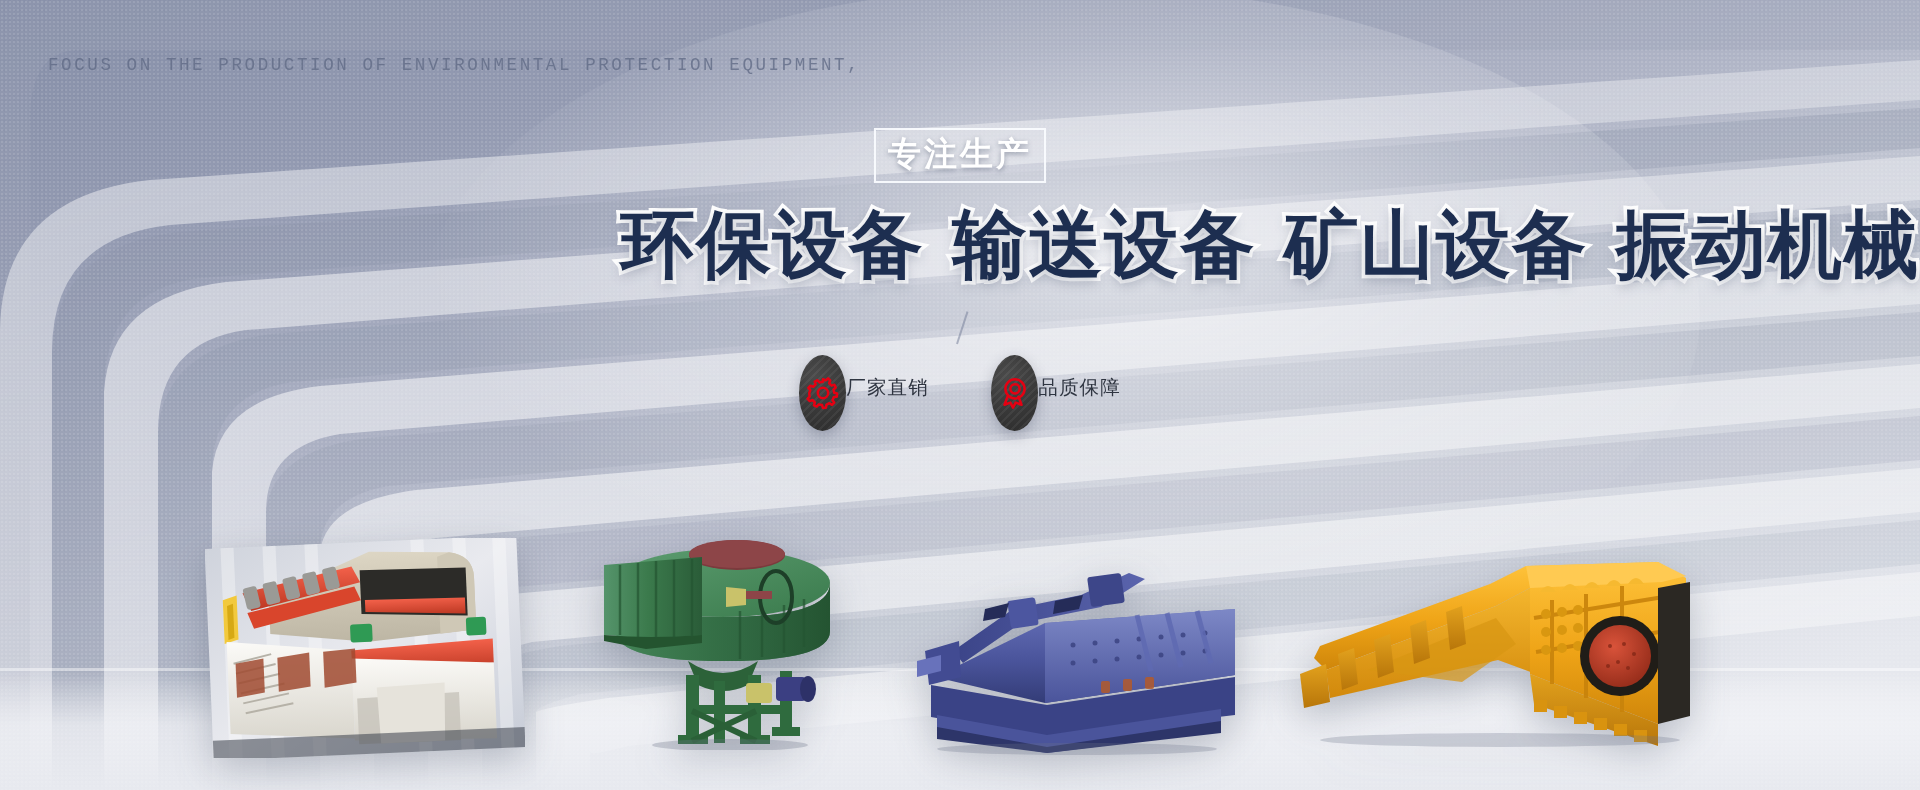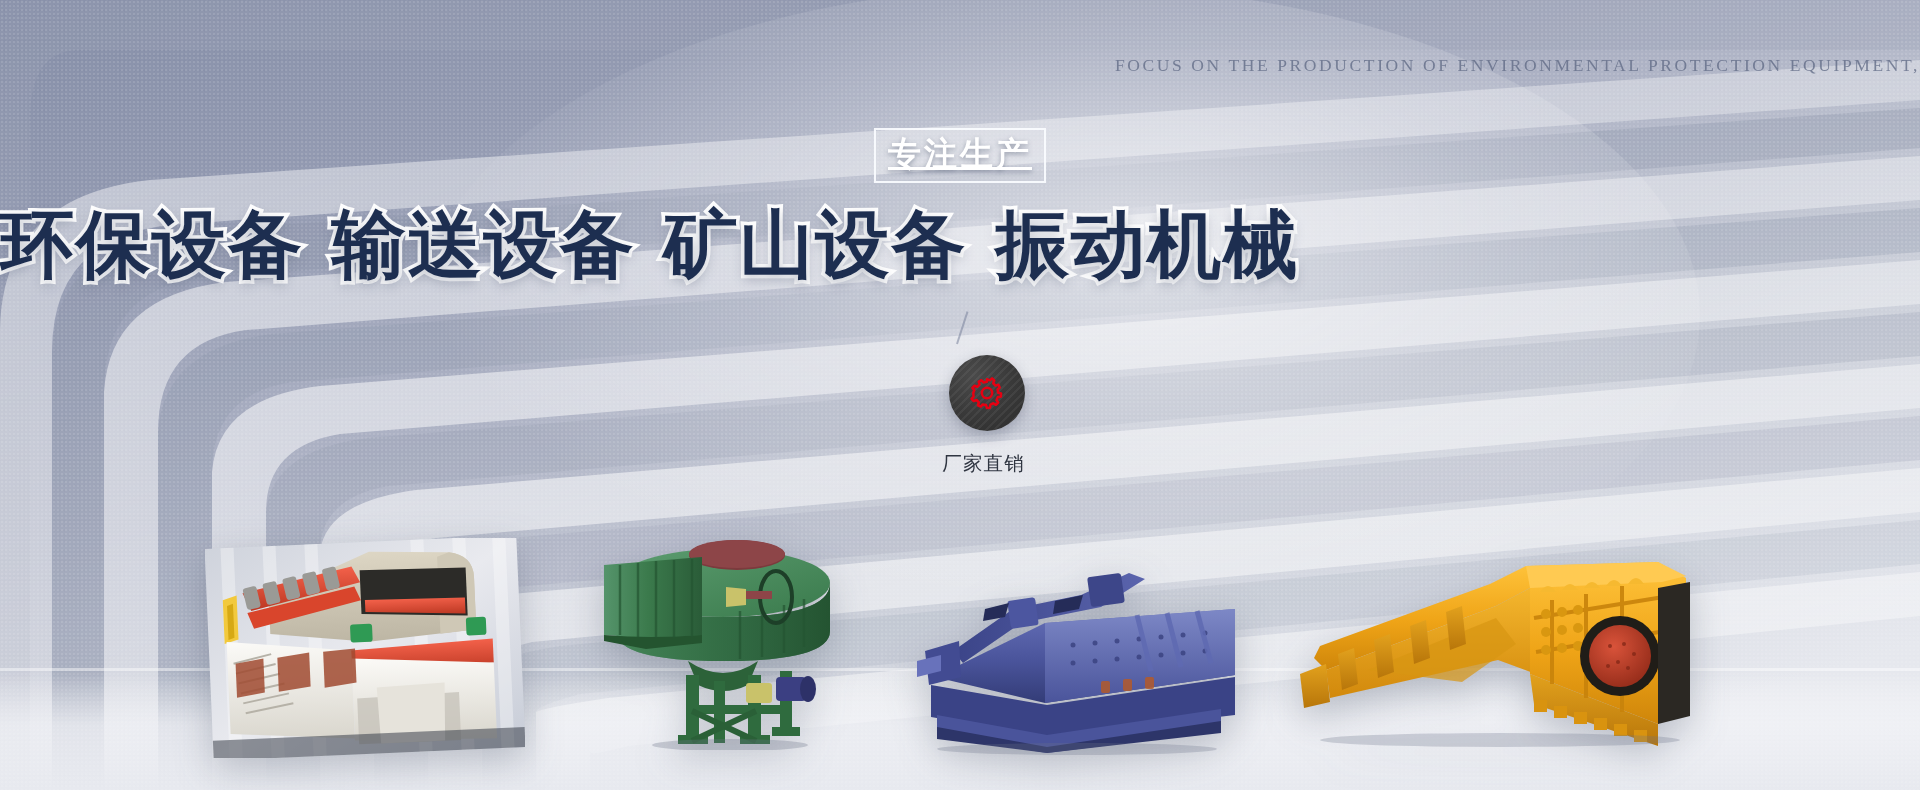--- a/index.html
+++ b/index.html
@@ -40,57 +40,57 @@
   .content {
     position: absolute;
     inset: 0;
     z-index: 5;
   }
 
   .eyebrow {
     position: absolute;
     top: 28px;
     left: 0; right: 0;
-    text-align: right;
-    font-family: Liberation Serif, serif;
+    text-align: left;
+    font-family: Liberation Mono, monospace;
     font-size: 17.5px;
     line-height: 25px;
     letter-spacing: 2.6px;
     color: rgba(96,106,133,.78);
     text-transform: uppercase;
     white-space: pre-line;
     user-select: none;
+    padding-left: 48px;
   }
 
   .badge-wrap {
     position: absolute;
     top: 128px;
     left: 0; right: 0;
     display: flex;
     justify-content: center;
   }
   .badge {
     border: 2px solid rgba(250,252,255,.92);
     padding: 7px 12px 11px;
     color: #ffffff;
     font-size: 33px;
     line-height: 1;
     font-weight: 700;
     letter-spacing: 3px;
     font-family: "DejaVu Sans", "Liberation Sans", sans-serif;
     text-shadow: 0 2px 5px rgba(60,70,95,.45);
     background: rgba(255,255,255,.06);
-    text-decoration: underline;
   }
 
   .headline {
     position: absolute;
     top: 196px;
     left: 0; right: 0;
-    text-align: left;
+    text-align: right;
     font-size: 74px;
     line-height: 96px;
     font-weight: 700;
     letter-spacing: 2px;
     font-family: "DejaVu Sans", "Liberation Sans", sans-serif;
     color: #1d2e50;
     -webkit-text-stroke: 7px #ffffff;
     paint-order: stroke fill;
     text-shadow: 0 5px 12px rgba(70,80,105,.35);
     white-space: nowrap;
@@ -111,22 +111,21 @@
     position: absolute;
     top: 355px;
     left: 0; right: 0;
     display: flex;
     justify-content: center;
     gap: 62px;
   }
   .feature {
     width: 130px;
     display: flex;
-    flex-direction: column;
-    align-items: flex-end;
+    align-items: flex-start;
   }
   .feature-circle {
     width: 76px; height: 76px;
     border-radius: 50%;
     background:
       repeating-linear-gradient(135deg, rgba(255,255,255,.055) 0px, rgba(255,255,255,.055) 2px, rgba(0,0,0,0) 2px, rgba(0,0,0,0) 6px),
       radial-gradient(circle at 34% 28%, #4a4a4a 0%, #3a3a3a 48%, #2c2c2c 100%);
     display: flex;
     align-items: center;
     justify-content: center;
@@ -237,20 +236,30 @@
       <div class="feature">
         <div class="feature-circle">
           <svg width="40" height="40" viewBox="0 0 48 48" fill="none" stroke="#e60012" stroke-width="3" stroke-linecap="round" stroke-linejoin="round">
             <path d="M24 7.5l3.4 1.3 2.7-2.4 2.6 2.6-1.3 3.3 2.9 2.9 3.4-1.2 1.6 3.4-2.6 2.4.7 4 3.5.9-.3 3.8-3.6.4-1.6 3.7 2.1 2.9-2.7 2.7-3.1-1.9-3.6 1.7-.5 3.6-3.8.3-.9-3.5-4-.7-2.4 2.6-3.4-1.6 1.2-3.4-2.9-2.9-3.3 1.3-2.6-2.6 2.4-2.7L7.5 24l1.3-3.4-2.4-2.7 2.6-2.6 3.3 1.3 2.9-2.9-1.2-3.4 3.4-1.6 2.4 2.6 4-.7z"></path>
             <circle cx="24" cy="24" r="6.2"></circle>
           </svg>
         </div>
         <div class="feature-label">厂家直销</div>
       </div>
 
+      <div class="feature">
+        <div class="feature-circle">
+          <svg width="40" height="40" viewBox="0 0 48 48" fill="none" stroke="#e60012" stroke-width="3" stroke-linecap="round" stroke-linejoin="round">
+            <circle cx="24" cy="19" r="11.5"></circle>
+            <circle cx="24" cy="19" r="5.6"></circle>
+            <path d="M15 28.5l-3.6 9.6 7-2.6 3.2 6 3.2-6 7 2.6-3.6-9.6"></path>
+          </svg>
+        </div>
+        <div class="feature-label">品质保障</div>
+      </div>
 
 
     </div>
 
     <div class="products">
 
       <div class="product" id="product-1">
         <svg width="320" height="220" viewBox="0 0 320 220">
           <defs>
             <linearGradient id="p1bg" x1="0" y1="0" x2="1" y2="1">

